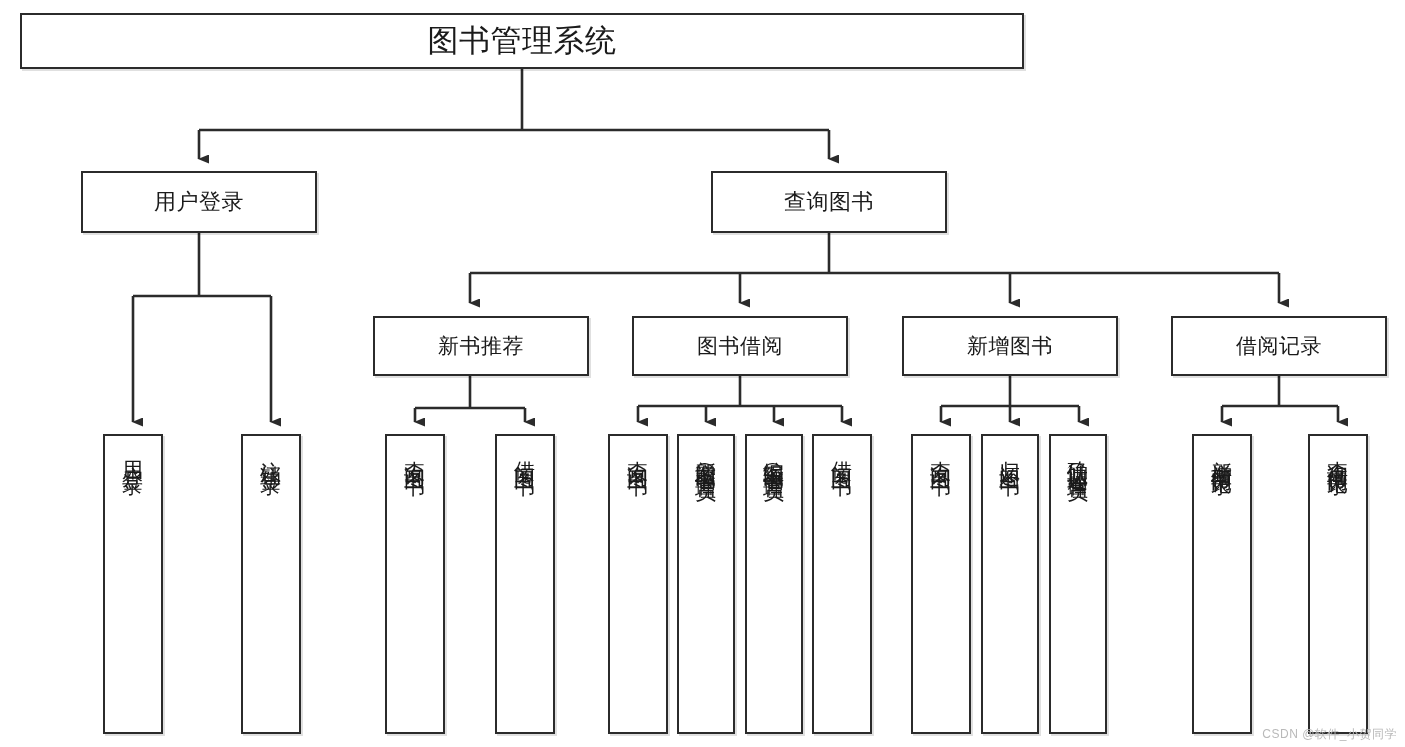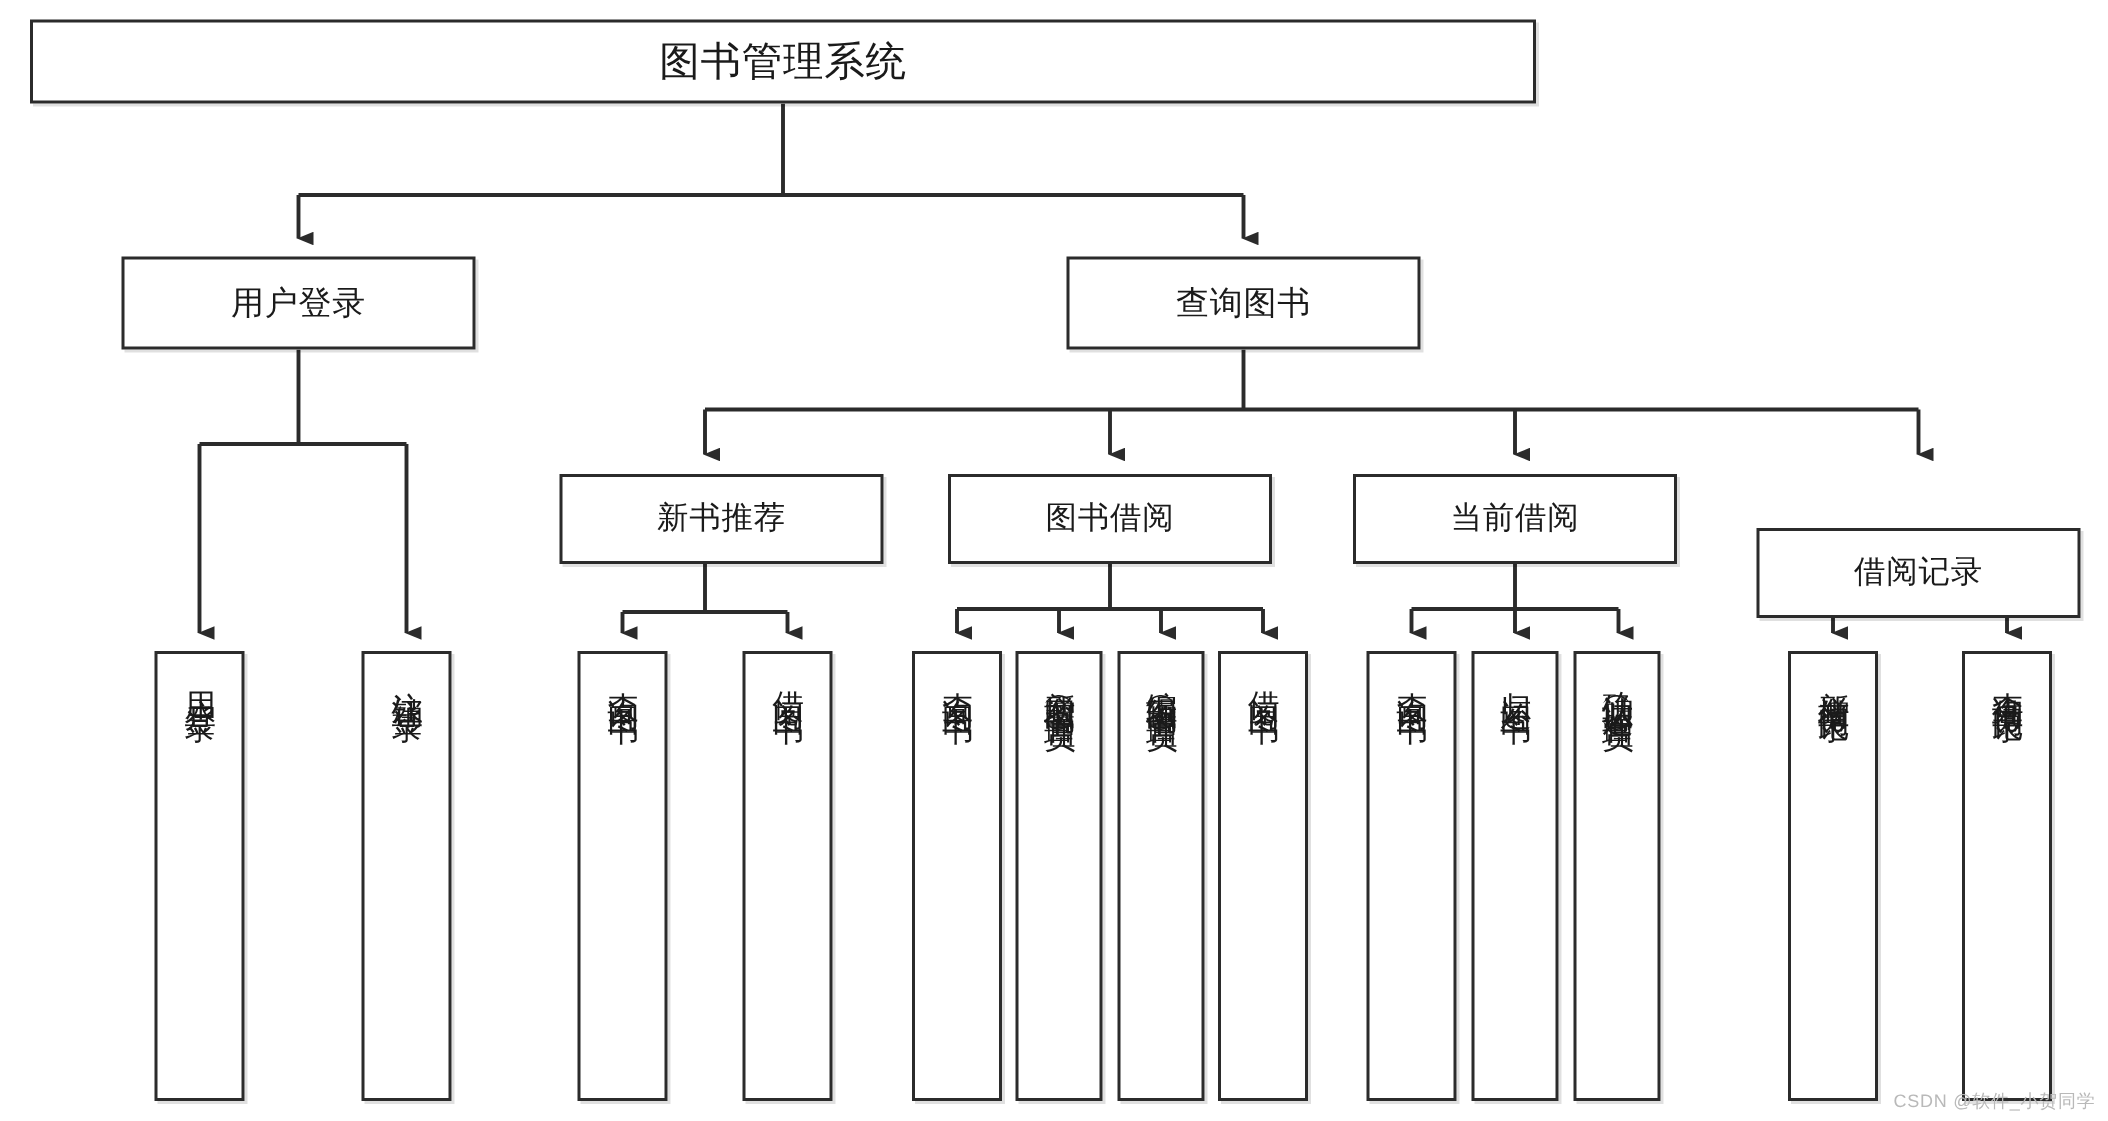--- a/index.html
+++ b/index.html
@@ -32,21 +32,21 @@
     justify-content: center;
     color: #1a1a1a;
     box-shadow: 2px 2px 0 rgba(0,0,0,0.12);
   }
   .node .lbl {
     display: block;
     text-align: center;
     line-height: 1.12;
     letter-spacing: 0.5px;
   }
-  .lvl0 { font-size: 27px; }
+  .lvl0 { font-size: 31px; }
   .lvl1 { font-size: 22px; }
   .lvl2 { font-size: 21px; }
   .leaf {
     align-items: flex-start;
     justify-content: center;
     padding-top: 8px;
   }
   .leaf .lbl {
     writing-mode: vertical-rl;
     text-orientation: upright;
@@ -133,23 +133,23 @@
     <span class="lbl">查询图书</span>
   </div>
 
   <div class="node lvl2" style="left:362px; top:316px; width:216px; height:60px;margin-left:11px;">
     <span class="lbl">新书推荐</span>
   </div>
   <div class="node lvl2" style="left:632px; top:316px; width:216px; height:60px;">
     <span class="lbl">图书借阅</span>
   </div>
   <div class="node lvl2" style="left:902px; top:316px; width:216px; height:60px;">
-    <span class="lbl">当前借阅</span>
+    <span class="lbl">新增图书</span>
   </div>
-  <div class="node lvl2" style="left:1171px; top:316px; width:216px; height:60px;margin-top:36px;">
+  <div class="node lvl2" style="left:1171px; top:316px; width:216px; height:60px;">
     <span class="lbl">借阅记录</span>
   </div>
 
   <div class="node leaf" style="left:103px; top:434px; width:60px; height:300px;">
     <span class="lbl">用户登录</span>
   </div>
   <div class="node leaf" style="left:241px; top:434px; width:60px; height:300px;">
     <span class="lbl">注销登录</span>
   </div>
 

